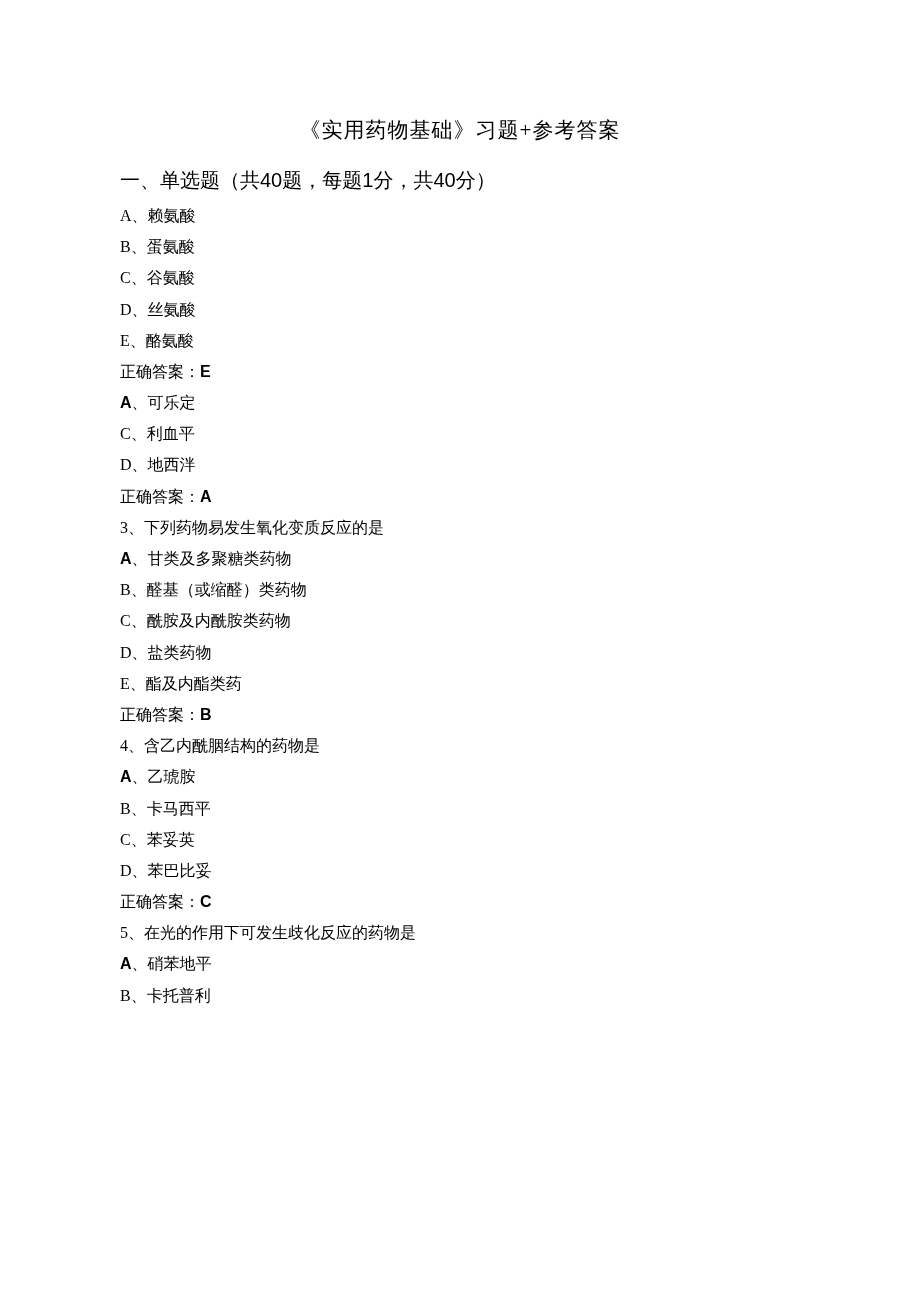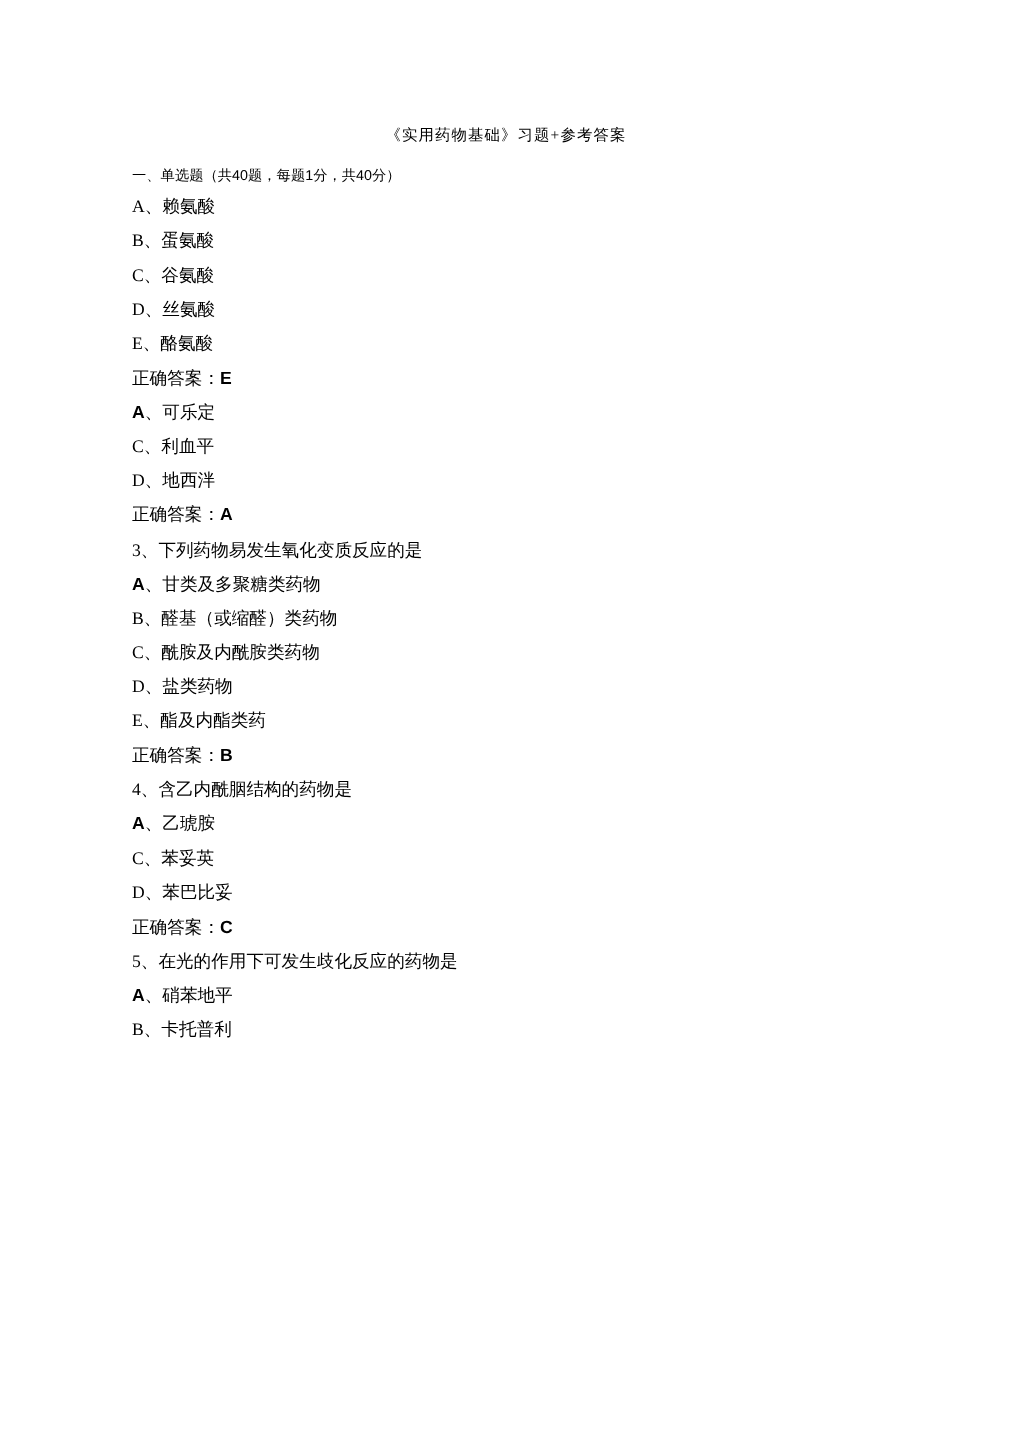--- a/index.html
+++ b/index.html
@@ -11,26 +11,26 @@
       background: #ffffff;
       font-family: "SimSun", "宋体", serif;
       font-size: 16px;
       color: #000;
       line-height: 1.95;
       padding: 110px 120px 50px 120px;
       width: 920px;
     }
     .title {
       text-align: center;
-      font-size: 14px;
+      font-size: 21px;
       margin-bottom: 10px;
       letter-spacing: 1px;
     }
     .section-head {
-      font-size: 13px;
+      font-size: 20px;
     }
     .bold-ans {
       font-family: Arial, "Microsoft YaHei", sans-serif;
       font-weight: bold;
     }
     .num {
       font-family: Arial, "Microsoft YaHei", sans-serif;
     }
     .opt-bold {
       font-family: Arial, "Microsoft YaHei", sans-serif;
@@ -62,19 +62,20 @@
     <div class="line"><span>正确答案：</span><span class="bold-ans">A</span></div>
     <div class="line"><span>3</span><span>、下列药物易发生氧化变质反应的是</span></div>
     <div class="line"><span class="opt-bold">A</span><span>、甘类及多聚糖类药物</span></div>
     <div class="line"><span>B</span><span>、醛基（或缩醛）类药物</span></div>
     <div class="line"><span>C</span><span>、酰胺及内酰胺类药物</span></div>
     <div class="line"><span>D</span><span>、盐类药物</span></div>
     <div class="line"><span>E</span><span>、酯及内酯类药</span></div>
     <div class="line"><span>正确答案：</span><span class="bold-ans">B</span></div>
     <div class="line"><span>4</span><span>、含乙内酰胭结构的药物是</span></div>
     <div class="line"><span class="opt-bold">A</span><span>、乙琥胺</span></div>
+    <div class="line"><span>B</span><span>、卡马西平</span></div>
     <div class="line"><span>C</span><span>、苯妥英</span></div>
     <div class="line"><span>D</span><span>、苯巴比妥</span></div>
     <div class="line"><span>正确答案：</span><span class="bold-ans">C</span></div>
     <div class="line"><span>5</span><span>、在光的作用下可发生歧化反应的药物是</span></div>
     <div class="line"><span class="opt-bold">A</span><span>、硝苯地平</span></div>
     <div class="line"><span>B</span><span>、卡托普利</span></div>
   </div>
 
 </body></html>

